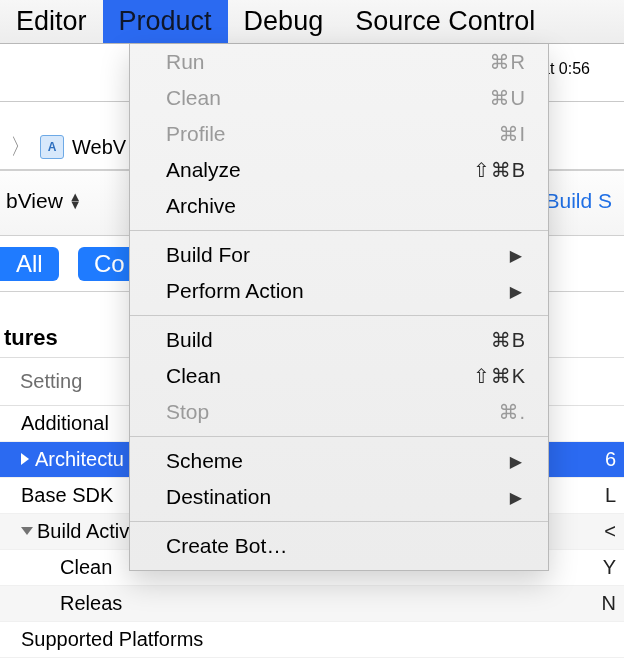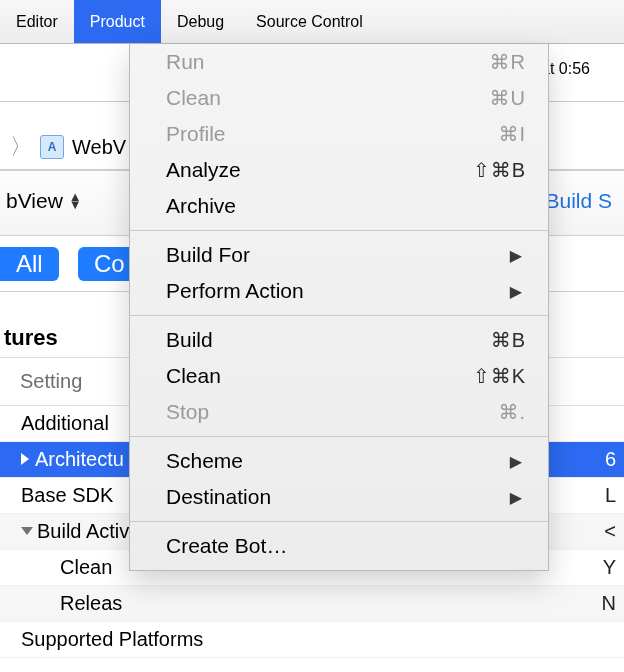--- a/index.html
+++ b/index.html
@@ -12,24 +12,24 @@
   
   .menubar {
     display: flex; align-items: stretch;
     height: 44px;
     background: linear-gradient(#f7f7f7,#ededed);
     border-bottom: 1px solid #b8b8b8;
   }
   .menu-top {
     display: flex; align-items: center;
     padding: 0 16px;
-    font-size: 16px;
+    font-size: 27px;
     cursor: default;
   }
-  .menu-top.selected { background:#2b6af1; color:#ffffff; }
+  .menu-top.selected { background:#2b6af1; color:#0f172a; }
   
   .dropdown {
     position: absolute;
     left: 129px; top: 44px;
     width: 420px;
     background: linear-gradient(#f4f4f4,#ececec);
     border: 1px solid #b9b9b9;
     border-top: none;
     box-shadow: 0 12px 28px rgba(0,0,0,.18);
     z-index: 200;

